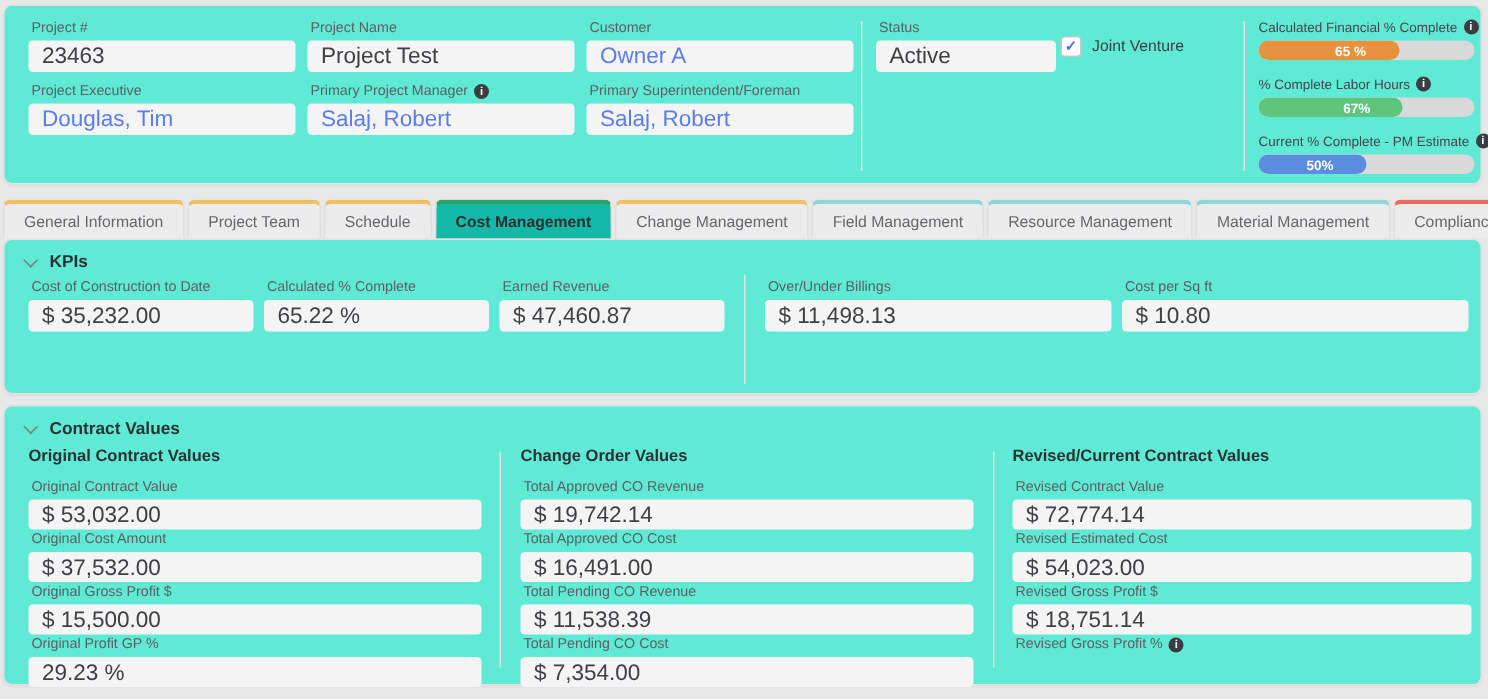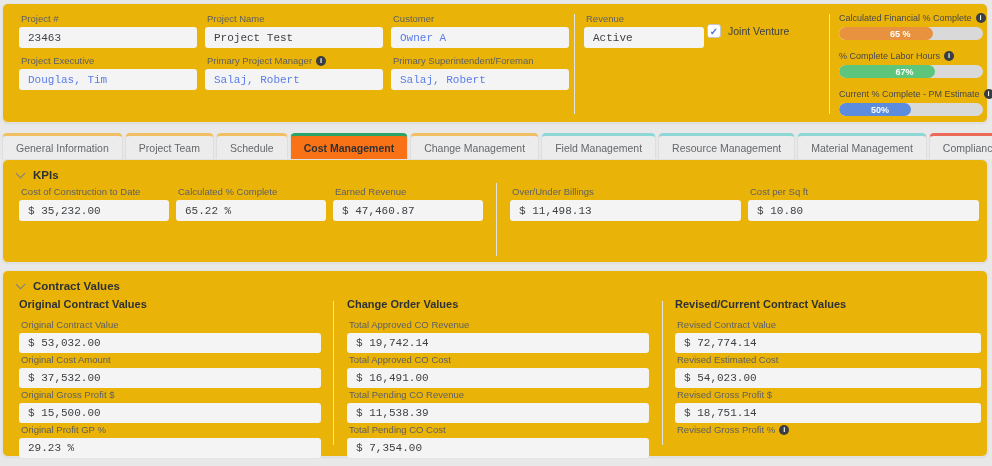--- a/index.html
+++ b/index.html
@@ -3,37 +3,37 @@
 <meta charset="utf-8">
 <style>
   * { box-sizing: border-box; }
   html,body { margin:0; padding:0; }
   body {
     width:992px; height:466px; position:relative; overflow:hidden;
     background:#e8e8e8;
     font-family:"Liberation Sans", sans-serif;
   }
   .card {
-    position:absolute; background:#eab308;
+    position:absolute; background:#5eead4;
     border:1px solid #e2e2e2; border-radius:6px;
     box-shadow:0 1px 2px rgba(0,0,0,0.05);
   }
   #header-card { left:2px; top:3px; width:986px; height:120px; }
   #kpi-card    { left:2px; top:159px; width:986px; height:104px; }
   #contract-card { left:2px; top:270px; width:986px; height:187px; }
 
   
   .fld-label {
     font-size:9.5px; color:#5d6064; margin:0 0 3px 2px;
     display:flex; align-items:center; gap:4px; white-space:nowrap;
   }
   .fld-box {
     background:#f4f4f5; border-radius:3px; height:21px;
     display:flex; align-items:center; padding:0 9px;
-    font-size:11px; color:#3e4144; white-space:nowrap;font-family:Liberation Mono, monospace;
+    font-size:15px; color:#3e4144; white-space:nowrap;
   }
   .link { color:#5a7de8; }
 
   
   #header-grid {
     position:absolute; left:16px; top:9px;
     display:grid; grid-template-columns:178px 178px 178px;
     column-gap:8px; row-gap:7px;
   }
   .vdiv { position:absolute; width:1px; background:#e2e2e2; }
@@ -73,21 +73,21 @@
 
   
   #tabs { position:absolute; left:2px; top:133px; height:26px; display:flex; }
   .tab {
     height:26px; border-top:3px solid #ccc;
     border-left:1px solid #dedede; border-right:1px solid #dedede;
     border-radius:5px 5px 0 0; background:#ececec; color:#64676b;
     font-size:10.5px; padding:0 13px; display:flex; align-items:center;
     margin-right:2px; white-space:nowrap; cursor:pointer;
   }
-  .tab.active { background:#f97316; color:#2e3134; font-weight:bold; }
+  .tab.active { background:#14b8a6; color:#2e3134; font-weight:bold; }
 
   
   .sec-head { position:absolute; left:14px; top:9px; display:flex; align-items:center; gap:9px; cursor:pointer; }
   .chev {
     width:7px; height:7px; border-left:1.5px solid #7c7f83; border-bottom:1.5px solid #7c7f83;
     transform:rotate(-45deg); margin-top:-3px;
   }
   .sec-title { font-size:11.5px; font-weight:bold; color:#2e3134; }
 
   
@@ -160,21 +160,21 @@
       <div class="fld-label">Primary Superintendent/Foreman</div>
       <div class="fld-box">
         <span class="link">Salaj, Robert</span>
       </div>
     </div>
   </div>
 
   <div class="vdiv" id="hdiv1"></div>
 
   <div id="status-block" class="fld">
-    <div class="fld-label">Revenue</div>
+    <div class="fld-label">Status</div>
     <div class="fld-box">
       <span>Active</span>
     </div>
   </div>
 
   <div id="jv">
     <span class="checkbox">✓</span>
     <span id="jv-label">Joint Venture</span>
   </div>
 

